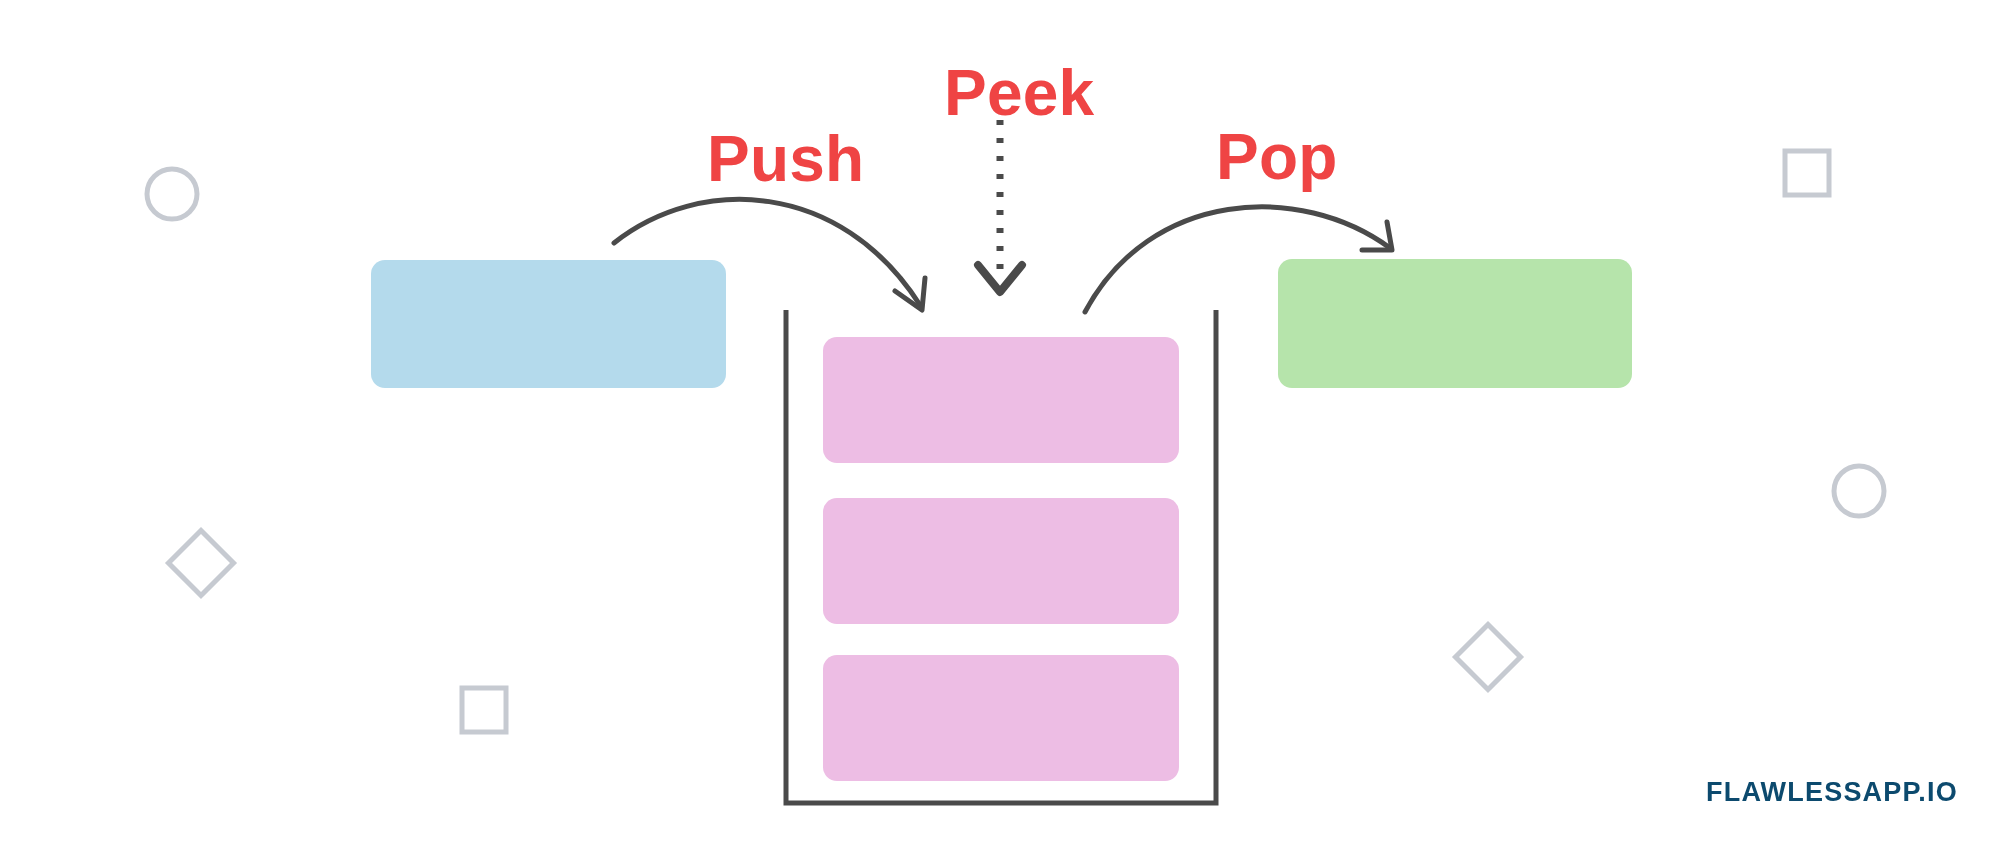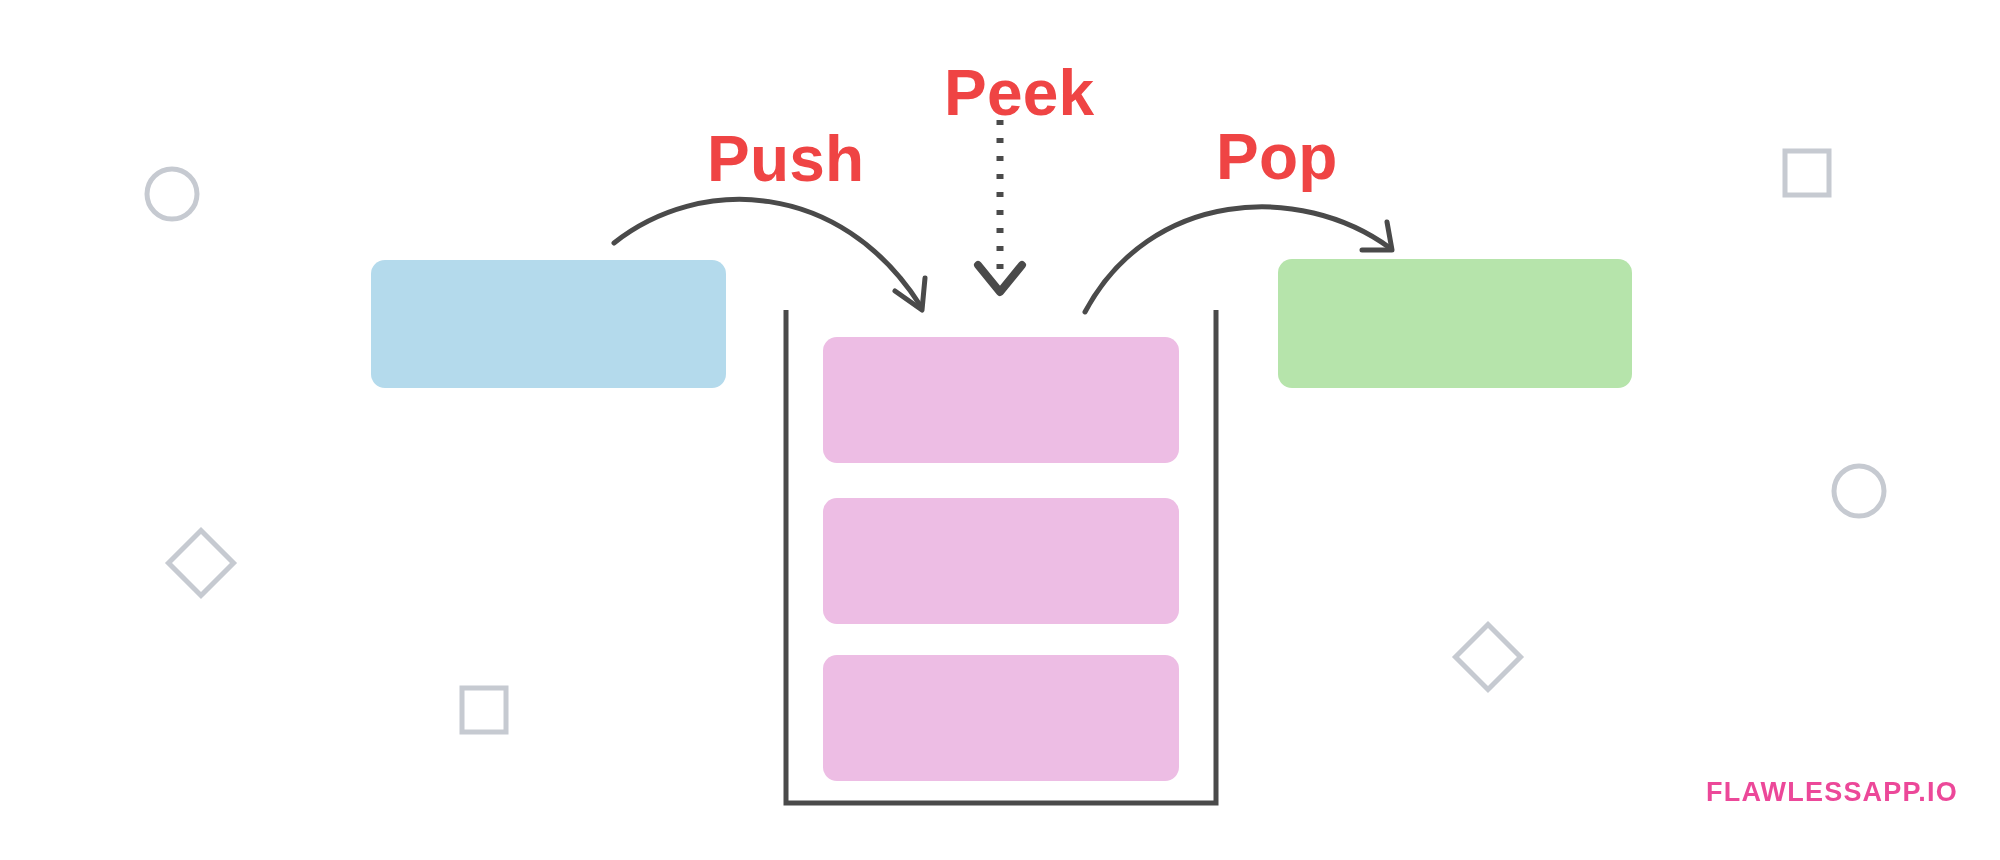--- a/index.html
+++ b/index.html
@@ -59,21 +59,21 @@
     border-radius: 14px;
   }
   #stack-item-top    { top: 337px; }
   #stack-item-middle { top: 498px; }
   #stack-item-bottom { top: 655px; }
 
   .watermark {
     position: absolute;
     left: 1706px;
     top: 777px;
-    color: #ec4899;
+    color: #0c4a6e;
     font-size: 27px;
     font-weight: 600;
     letter-spacing: 1.2px;
     white-space: nowrap;
   }
 </style>
 </head>
 <body>
 
 <div id="stage">

